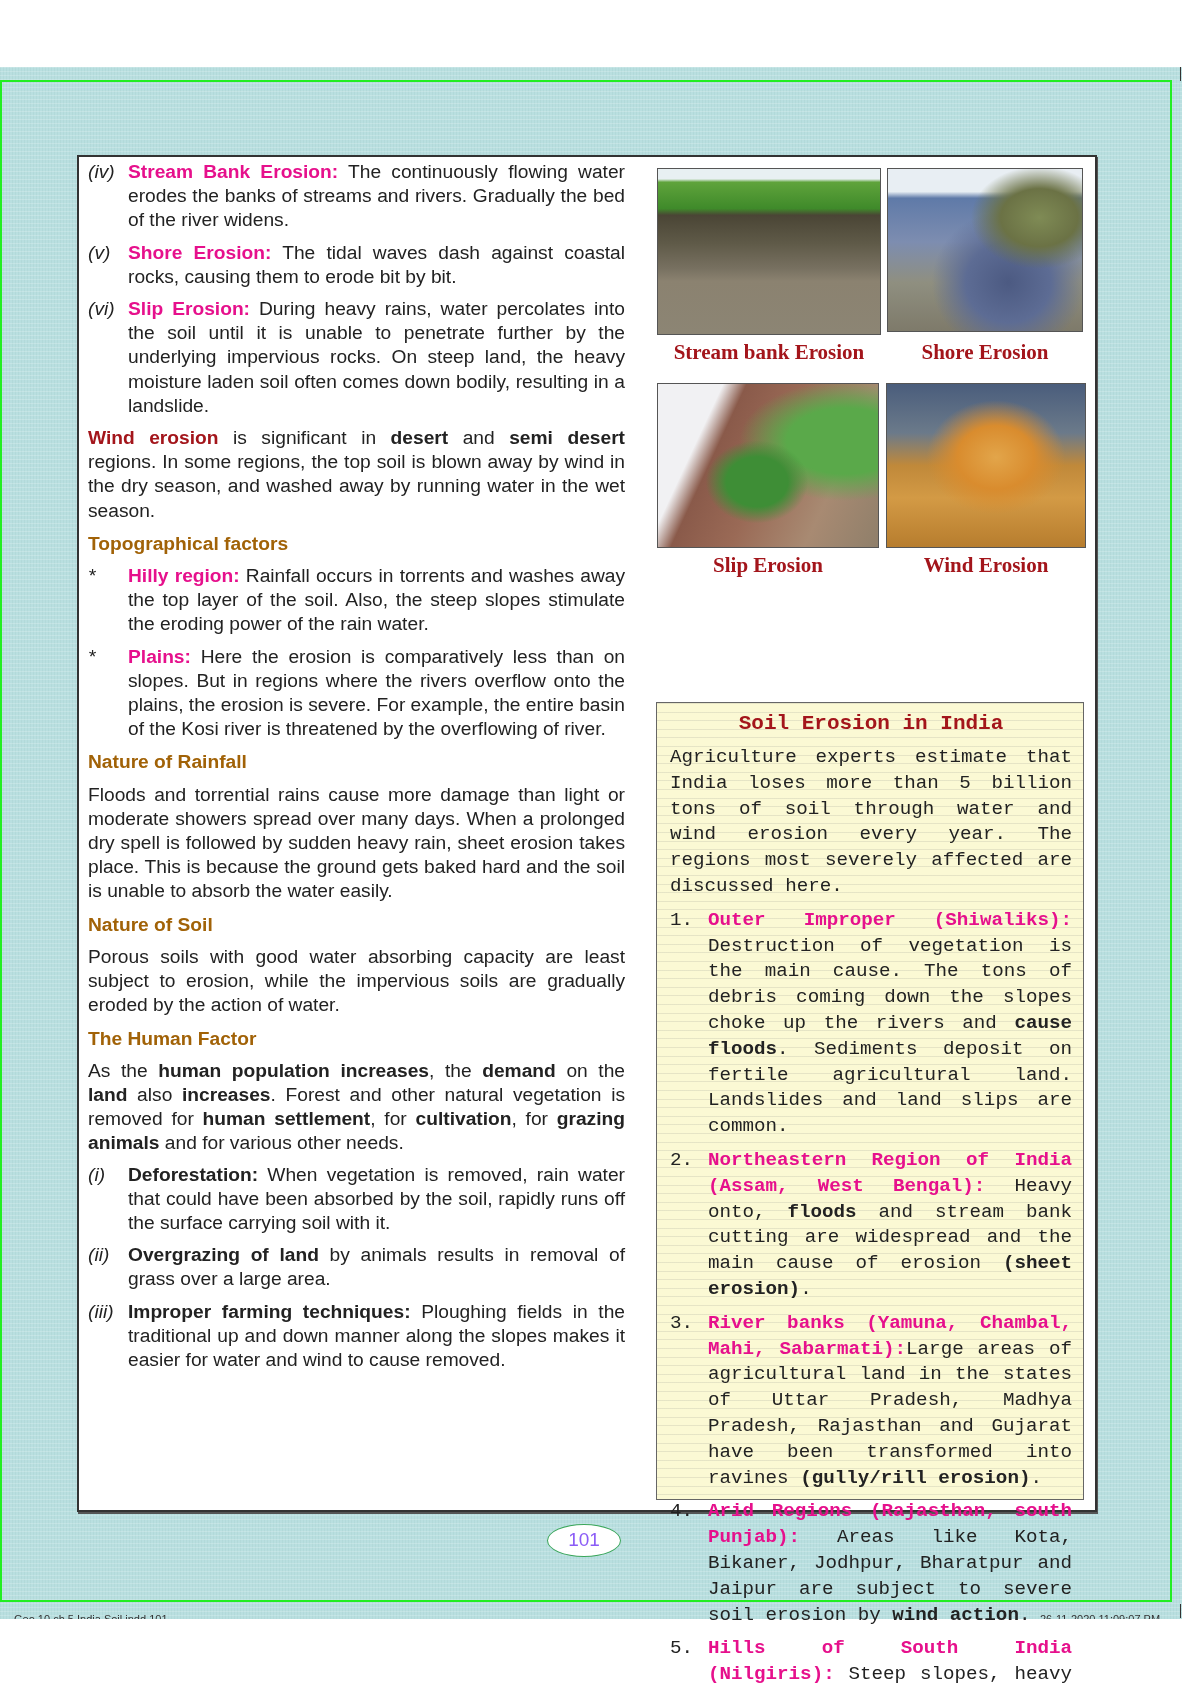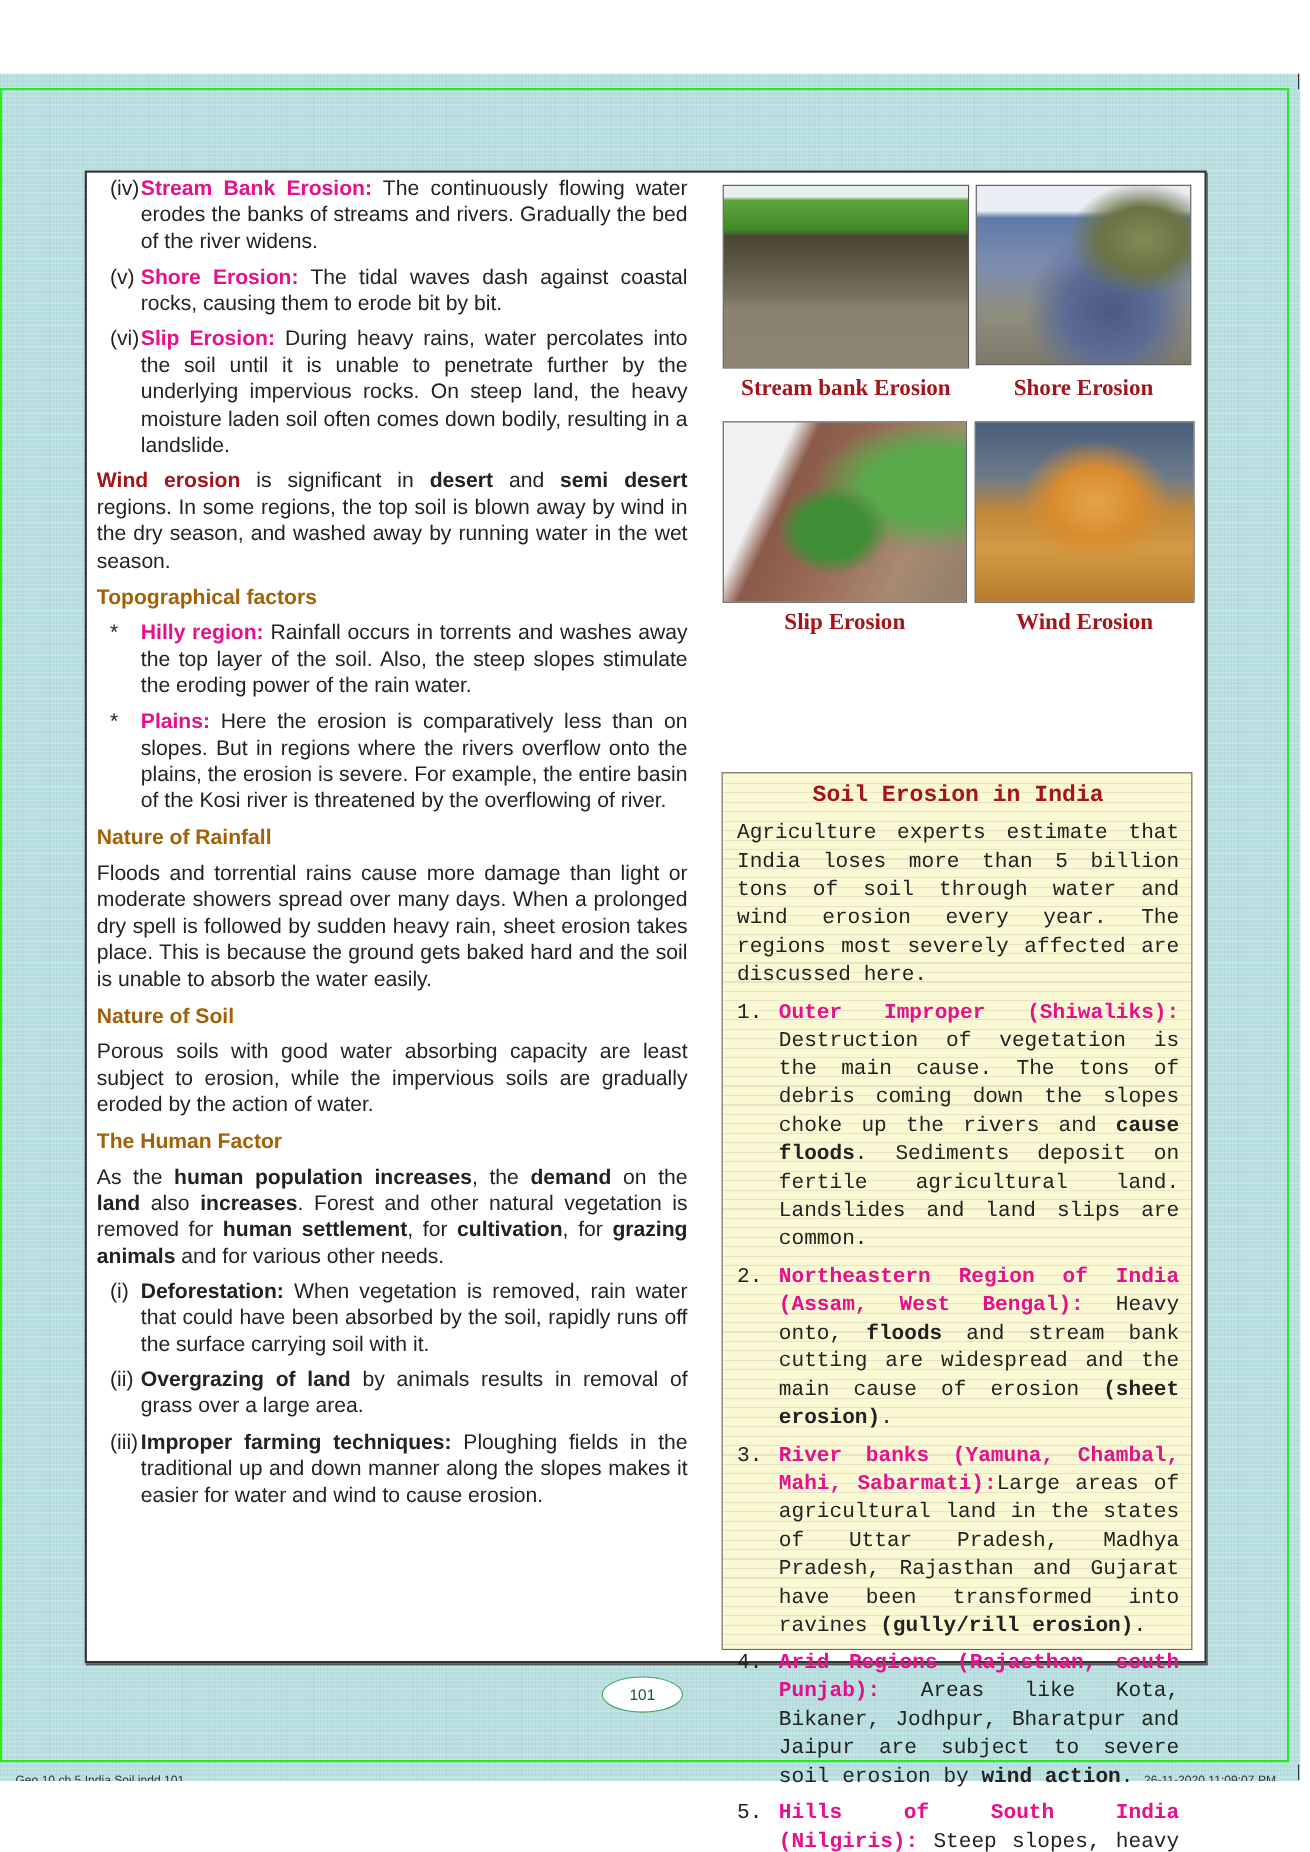--- a/index.html
+++ b/index.html
@@ -11,21 +11,21 @@
                      repeating-linear-gradient(90deg, rgba(120,170,160,0.10) 0px, rgba(120,170,160,0.10) 1px, rgba(0,0,0,0) 1px, rgba(0,0,0,0) 3px);
   }
   .crop-mark-top { position:absolute; left:1180px; top:67px; width:1px; height:14px; background:#333; }
   .crop-mark-bot { position:absolute; left:1180px; top:1604px; width:1px; height:14px; background:#333; }
   .green-frame { position:absolute; left:0; top:80px; width:1172px; height:1522px; border:2px solid #22ee22; border-left-width:2px; box-sizing:border-box; }
   .content-box { position:absolute; left:77px; top:155px; width:1020px; height:1357px; background:#fff;
     border:2px solid #333; box-sizing:border-box; box-shadow:1px 2px 0 #555; }
   .left-col { position:absolute; left:88px; top:160px; width:537px; font-size:19.2px; line-height:24.2px; }
   .left-col p { margin:0; text-align:justify; }
   .item { position:relative; padding-left:40px; margin-bottom:8px; text-align:justify; }
-  .item .mark { position:absolute; left:12px; top:0; }
+  .item .mark { position:absolute; left:0; top:0;font-style:italic; }
   .mag { color:#e6108c; font-weight:bold; }
   .red { color:#a3151b; font-weight:bold; }
   .bold { font-weight:bold; }
   .sec-head { color:#a16207; font-weight:bold; margin:9px 0 8px 0; }
   .para { margin-bottom:7px !important; }
 
   .photo { position:absolute; border:1px solid #555; box-sizing:border-box; overflow:hidden; }
   .caption { position:absolute; font-family:"Liberation Serif", serif; font-weight:bold; color:#a3151b; font-size:21px; text-align:center; }
 
   .ph-stream { left:657px; top:168px; width:224px; height:167px;
@@ -47,21 +47,21 @@
     background-color:#fbf9d4;
     background-image:repeating-linear-gradient(180deg, rgba(190,190,170,0.35) 0px, rgba(190,190,170,0.35) 1px, rgba(0,0,0,0) 1px, rgba(0,0,0,0) 8.6px);
     font-family:Liberation Mono, monospace; font-size:19.2px; line-height:25.8px; color:#222; padding:8px 11px 0 13px; }
   .info-title { text-align:center; color:#a3151b; font-weight:bold; font-size:21px; margin:0 0 8px 0; line-height:26px; }
   .info-intro { text-align:justify; margin:0 0 8px 0; }
   .info-item { position:relative; padding-left:38px; text-align:justify; margin-bottom:8px; }
   .info-item .num { position:absolute; left:0; top:0; }
   .info-item .mag { color:#e6108c; }
 
   .page-badge { position:absolute; left:547px; top:1524px; width:74px; height:33px; border:1.5px solid #3aa65a; border-radius:50%;
-    background:#fff; box-sizing:border-box; text-align:center; font-size:14px; line-height:30px; color:#14532d; }
+    background:#fff; box-sizing:border-box; text-align:center; font-size:19px; line-height:30px; color:#8b5cf6; }
   .footer-left { position:absolute; left:14px; top:1612px; font-size:11px; color:#333; height:7px; overflow:hidden; line-height:14px; }
   .footer-right { position:absolute; left:1040px; top:1612px; font-size:11px; color:#333; height:7px; overflow:hidden; line-height:14px; }
 </style>
 </head>
 <body>
 
 <div class="teal-band"></div>
 <div class="crop-mark-top"></div>
 <div class="crop-mark-bot"></div>
 <div class="green-frame"></div>
@@ -107,21 +107,21 @@
   <div class="item">
     <span class="mark">(i)</span>
     <span class="bold">Deforestation:</span><span> When vegetation is removed, rain water that could have been absorbed by the soil, rapidly runs off the surface carrying soil with it.</span>
   </div>
   <div class="item">
     <span class="mark">(ii)</span>
     <span class="bold">Overgrazing of land</span><span> by animals results in removal of grass over a large area.</span>
   </div>
   <div class="item">
     <span class="mark">(iii)</span>
-    <span class="bold">Improper farming techniques:</span><span> Ploughing fields in the traditional up and down manner along the slopes makes it easier for water and wind to cause erosion.</span>
+    <span class="bold">Improper farming techniques:</span><span> Ploughing fields in the traditional up and down manner along the slopes makes it easier for water and wind to cause removed.</span>
   </div>
 </div>
 
 <div class="photo ph-stream"></div>
 <div class="photo ph-shore"></div>
 <div class="caption" style="left:657px; top:340px; width:224px;">Stream bank Erosion</div>
 <div class="caption" style="left:887px; top:340px; width:196px;">Shore Erosion</div>
 
 <div class="photo ph-slip"></div>
 <div class="photo ph-wind"></div>

